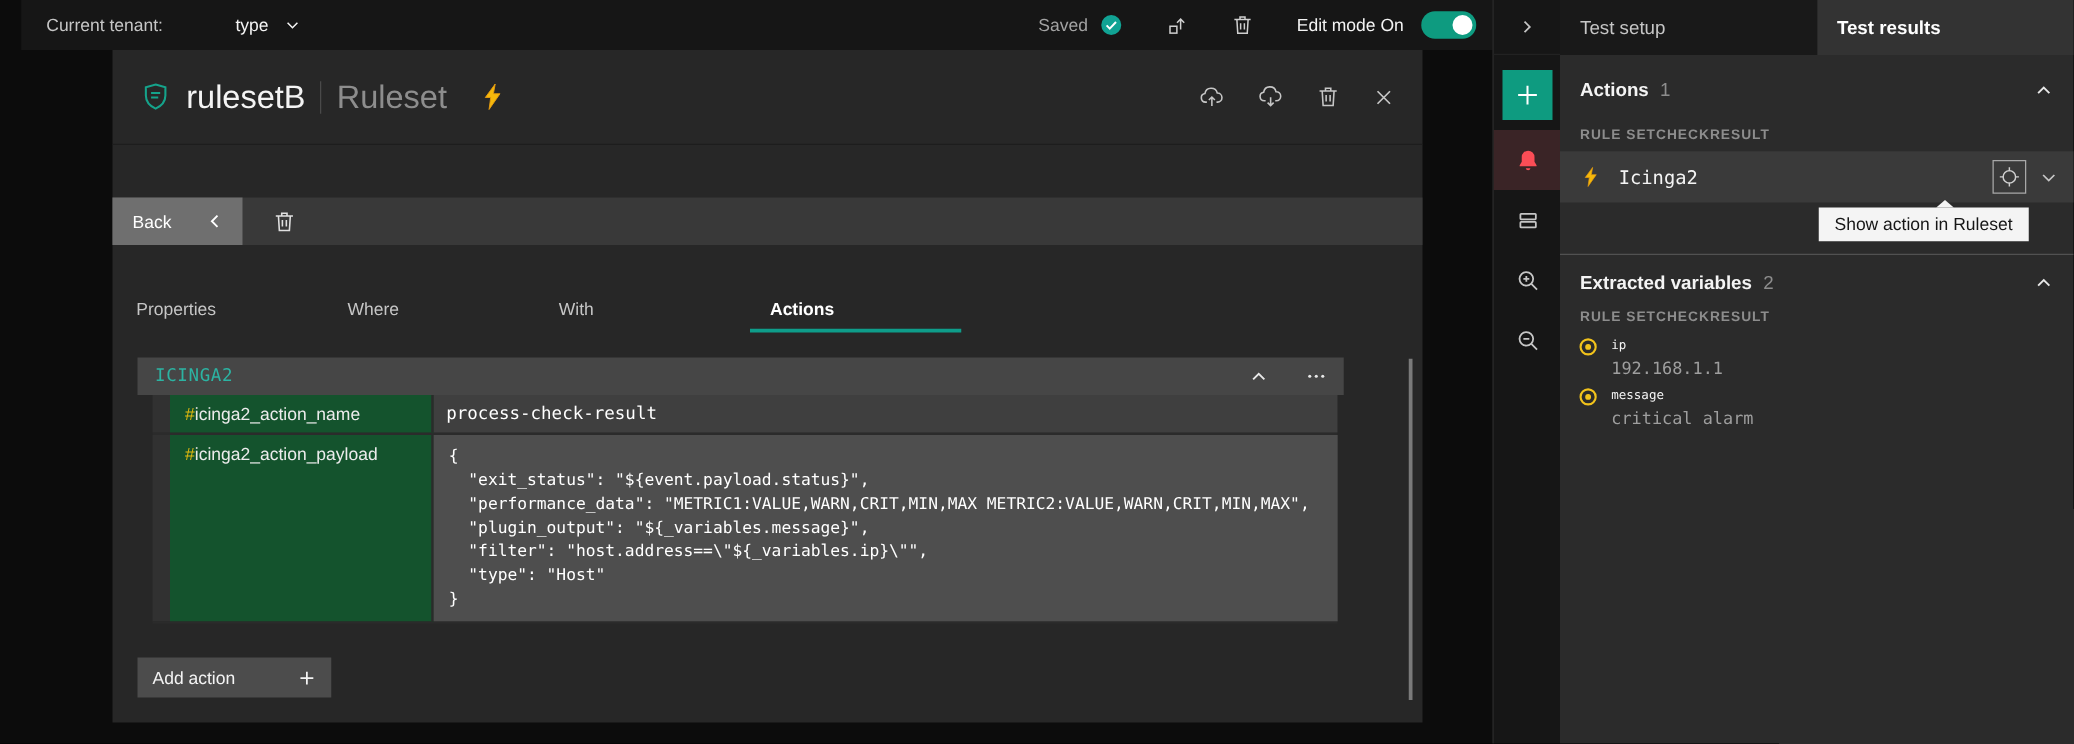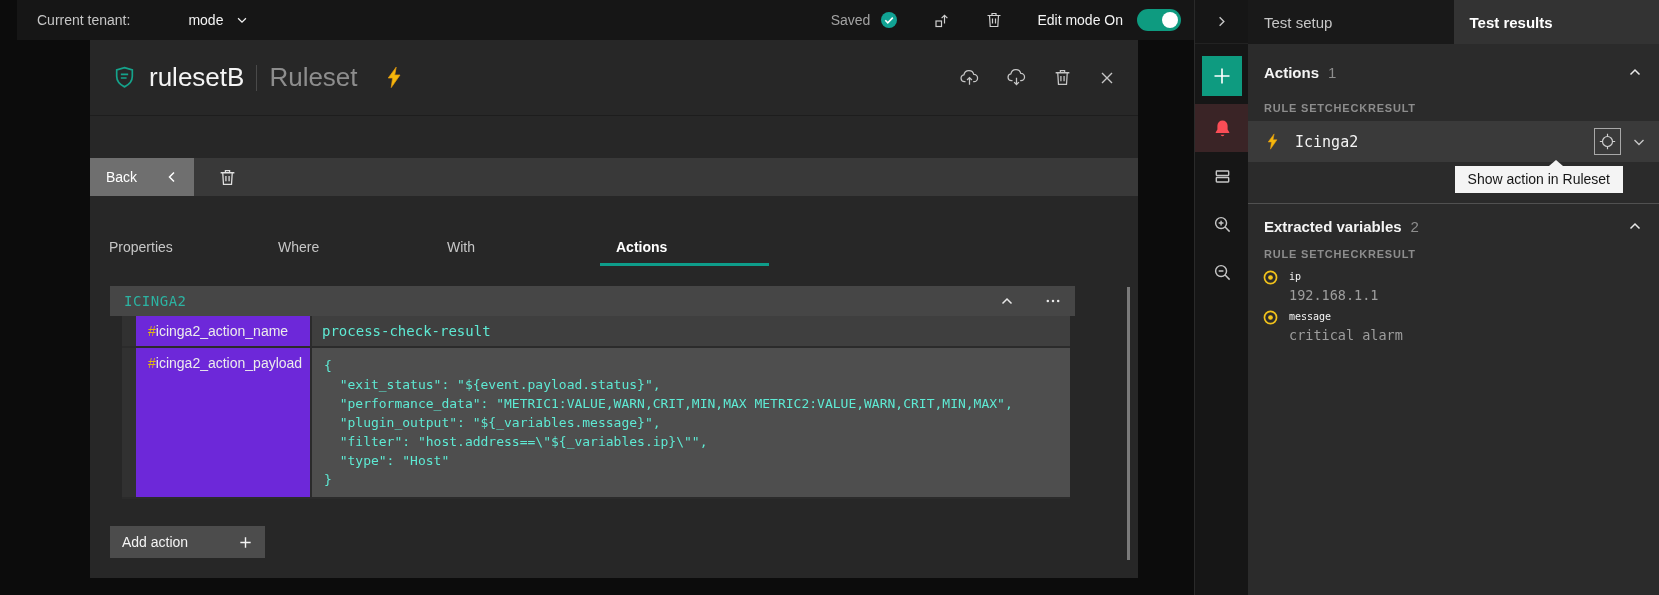--- a/index.html
+++ b/index.html
@@ -55,25 +55,25 @@
     padding:0 14px; }
   .group-title { font-family:"DejaVu Sans Mono", monospace; font-size:14px;
     color:#2cb3a2; letter-spacing:.5px; }
   .group-header .sp { flex:1; }
   .group-collapse { color:#e8e8e8; margin-right:30px; cursor:pointer; }
   .group-menu { color:#e8e8e8; cursor:pointer; }
 
   .rows { margin-left:12px; width:948px; }
   .a-row { display:flex; border-bottom:2px solid #2b2b2b; }
   .gutter { width:14px; background:#313131; }
-  .key-cell { width:176px; background:#6d28d9; border-right:2px solid #2b2b2b;
+  .key-cell { width:211px; background:#14532d; border-right:2px solid #2b2b2b;
     padding:7px 10px 7px 12px; color:#ececec; font-size:14px; }
   .key-cell .hash { color:#e0b90f; }
   .val-cell { flex:1; background:#3f3f3f; font-family:"DejaVu Sans Mono", monospace;
-    font-size:14px; color:#5eead4; cursor:text; }
+    font-size:14px; color:#ffffff; cursor:text; }
   .val-plain { padding:7px 10px; }
   .code { background:#4e4e4e; padding:8px 12px; white-space:pre;
     font-size:13px; line-height:19px; min-height:133px; overflow:hidden; }
 
   .add-action { margin:27px 0 0 20px; width:155px; height:32px; background:#4c4c4c;
     color:#f4f4f4; display:flex; align-items:center; justify-content:space-between;
     padding:0 12px; cursor:pointer; }
   .m-scrollbar { position:absolute; right:8px; top:247px; width:3px; height:273px;
     background:#7a7a7a; cursor:pointer; }
 
@@ -133,21 +133,21 @@
     font-size:13.5px; color:#9e9e9e; line-height:18px; margin-bottom:1px; }
 </style>
 </head>
 <body>
 
 <div id="frame">
 
   <div class="topbar">
     <span class="tenant-label">Current tenant:</span>
     <span class="tenant-select">
-      <span>mode</span>
+      <span>type</span>
       <span>
         <svg width="14" height="14" viewBox="0 0 16 16">
             <path d="M3.5 6l4.5 4.5L12.5 6" fill="none" stroke="currentColor" stroke-width="1.4"></path>
           </svg>
       </span>
     </span>
     <span class="topbar-spacer"></span>
     <span class="saved-group">
       <span>Saved</span>
       <span>

